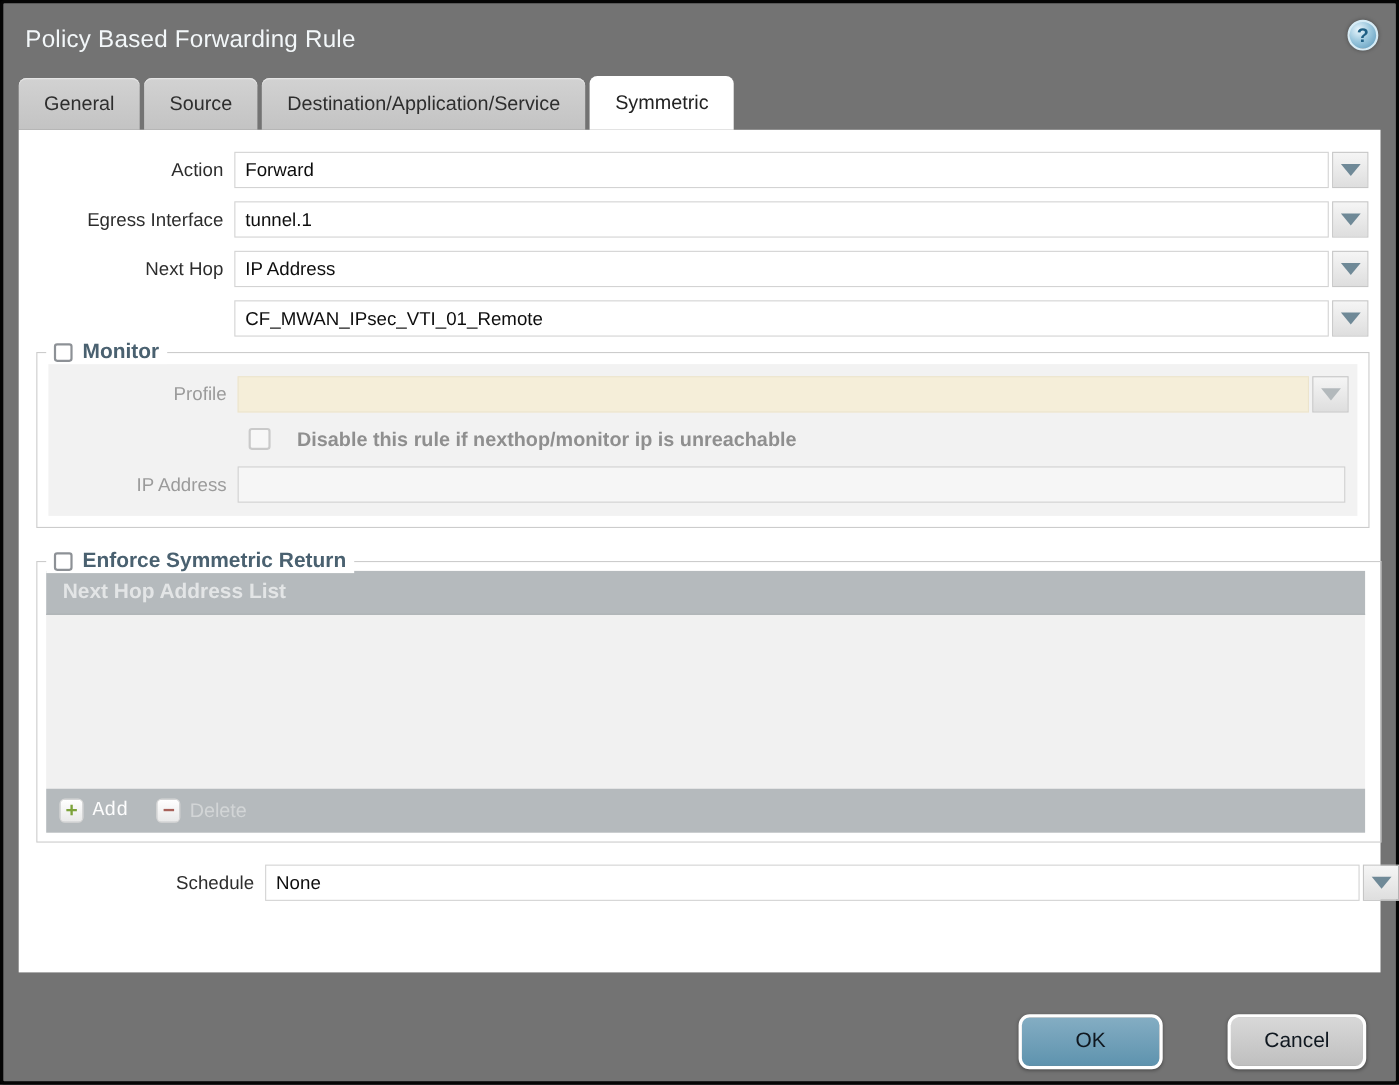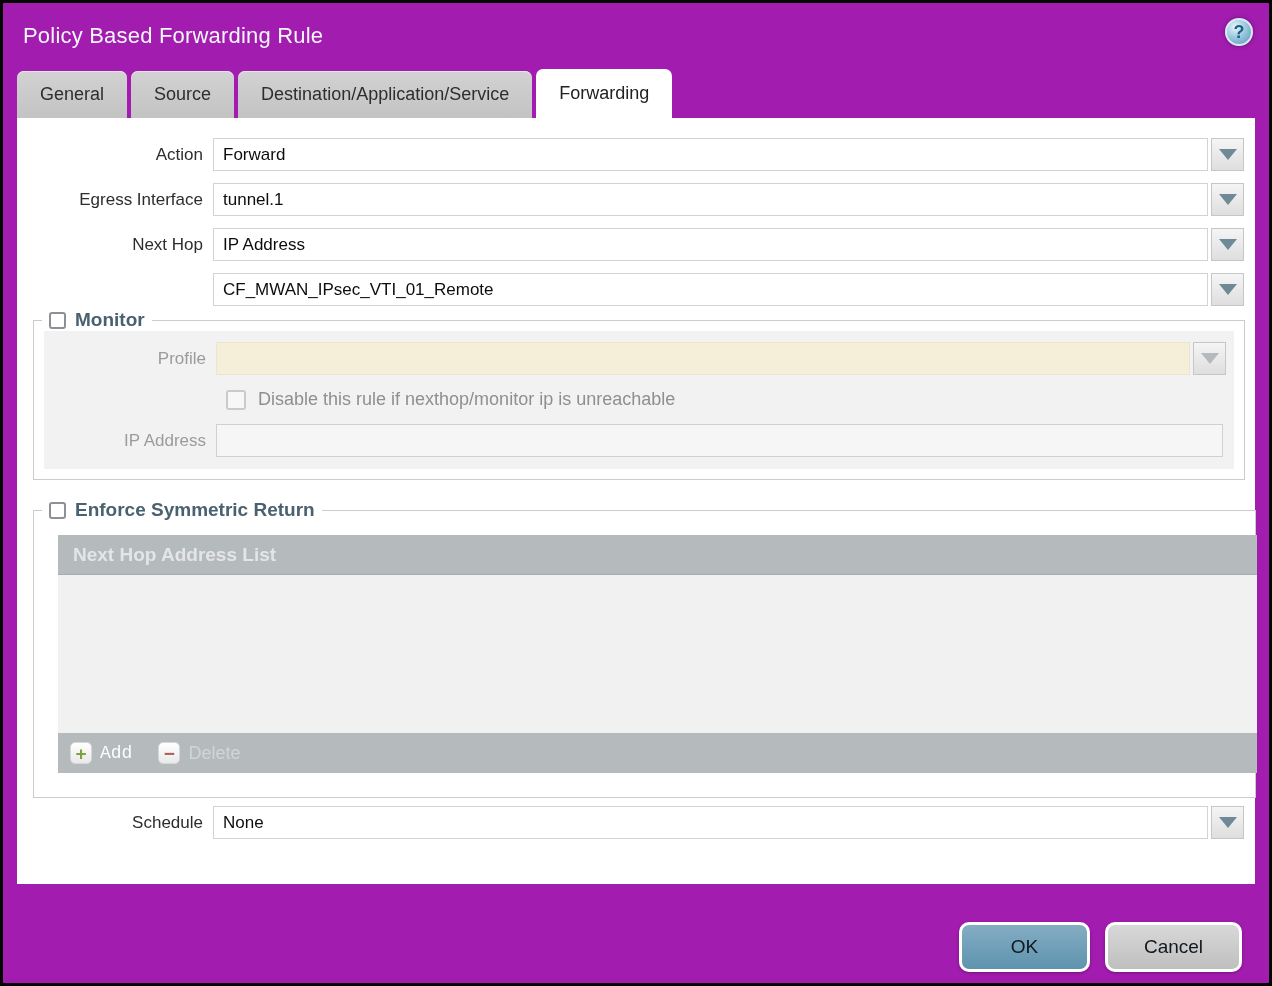--- a/index.html
+++ b/index.html
@@ -4,21 +4,21 @@
 <style>
   * { box-sizing: border-box; }
   html, body { margin: 0; padding: 0; background: #000; }
   body {
     width: 1272px; height: 986px;
     font-family: "Liberation Sans", sans-serif;
     overflow: hidden;
   }
   .dialog {
     width: 1272px; height: 986px;
-    background: #a21caf;
+    background: #737373;
     border: 3px solid #050505;
     border-radius: 4px;
     position: relative;
   }
 
   
   .titlebar {
     height: 66px;
     position: relative;
     display: flex; align-items: center;
@@ -118,29 +118,29 @@
   }
   .cbx.disabled { border-color: #cacaca; background: #f7f7f7; }
 
   .monitor-fs { width: 1212px; margin-top: 14px; padding: 10px; }
   .disabled-panel { background: #f2f2f2; padding: 11px 0 12px 0; }
   .disabled-panel .row-label { width: 172px; color: #9b9b9b; }
   .profile-input {
     width: 974px; height: 33px; flex: none;
     background: #f5eed9; border: 1px solid #ece4cd;
   }
-  .disable-row { display: flex; align-items: center; margin: 14px 0 14px 182px; gap: 12px; }
+  .disable-row { display: flex; align-items: flex-start; margin: 14px 0 14px 182px; gap: 24px; font-weight: bold; }
   .disable-cbx { width: 20px; height: 20px; }
   .disable-label { font-size: 18px; color: #8f8f8f; }
   .ip-input {
     width: 1007px; height: 33px; flex: none;
     background: #f6f6f6; border: 1px solid #d0d0d0;
   }
 
-  .esr-fs { width: 1223px; margin-top: 30px; padding: 24px; }
+  .esr-fs { width: 1223px; margin-top: 30px; padding: 8px; }
   .nh-table { width: 1199px; }
   .nh-table-header {
     height: 40px; background: #b5babd;
     color: #e3e5e6; font-size: 19px;
     line-height: 40px; padding-left: 15px;
     border-bottom: 1px solid #a8adb0;
     font-weight: bold;
   }
   .nh-table-body { height: 158px; background: #f1f1f1; }
   .nh-table-footer {
@@ -153,56 +153,56 @@
     background: linear-gradient(#ffffff, #e9e9e9);
     border: 1px solid #d7d7d7;
     display: flex; align-items: center; justify-content: center;
     font-size: 19px; font-weight: bold; line-height: 1;
   }
   .add-icon { color: #7ca23a; }
   .del-icon { color: #a8625a; }
   .add-label { color: #fdfdfd; font-size: 18px; font-family: Liberation Mono, monospace; }
   .del-label { color: #d2d5d6; font-size: 18px; }
 
-  .schedule-row { margin-top: 8px; }
+  .schedule-row { margin-top: 20px; padding-left: 28px; }
 
   
   .footer {
     height: 99px;
     display: flex; justify-content: flex-end; align-items: center;
     gap: 15px; padding: 26px 27px 0 0;
   }
   .btn {
     height: 50px; border-radius: 10px;
     border: 3px solid #ffffff;
     font-family: "Liberation Sans", sans-serif;
     font-size: 19px; color: #101820;
     cursor: pointer;
     box-shadow: 0 1px 3px rgba(0,0,0,0.3);
   }
   .btn-ok { width: 131px; background: linear-gradient(#84adc3, #5e93ae); }
-  .btn-cancel { width: 137px; background: linear-gradient(#d8d8d8, #bfbfbf); }
+  .btn-cancel { width: 126px; background: linear-gradient(#d8d8d8, #bfbfbf); margin-left: 44px; }
 </style>
 </head>
 <body>
 
 <div class="dialog">
 
   <div class="titlebar">
     <span class="dlg-title">Policy Based Forwarding Rule</span>
     <div class="help-btn">
       <span>?</span>
     </div>
   </div>
 
   <div class="tabs">
     <div class="tab">General</div>
     <div class="tab">Source</div>
     <div class="tab">Destination/Application/Service</div>
-    <div class="tab active">Forwarding</div>
+    <div class="tab active">Symmetric</div>
   </div>
 
   <div class="content">
 
     <div class="form-row">
       <div class="row-label">Action</div>
       <input class="text-input" value="Forward" style="">
       <div class="dd-btn">
         <div class="dd-arrow"></div>
       </div>

